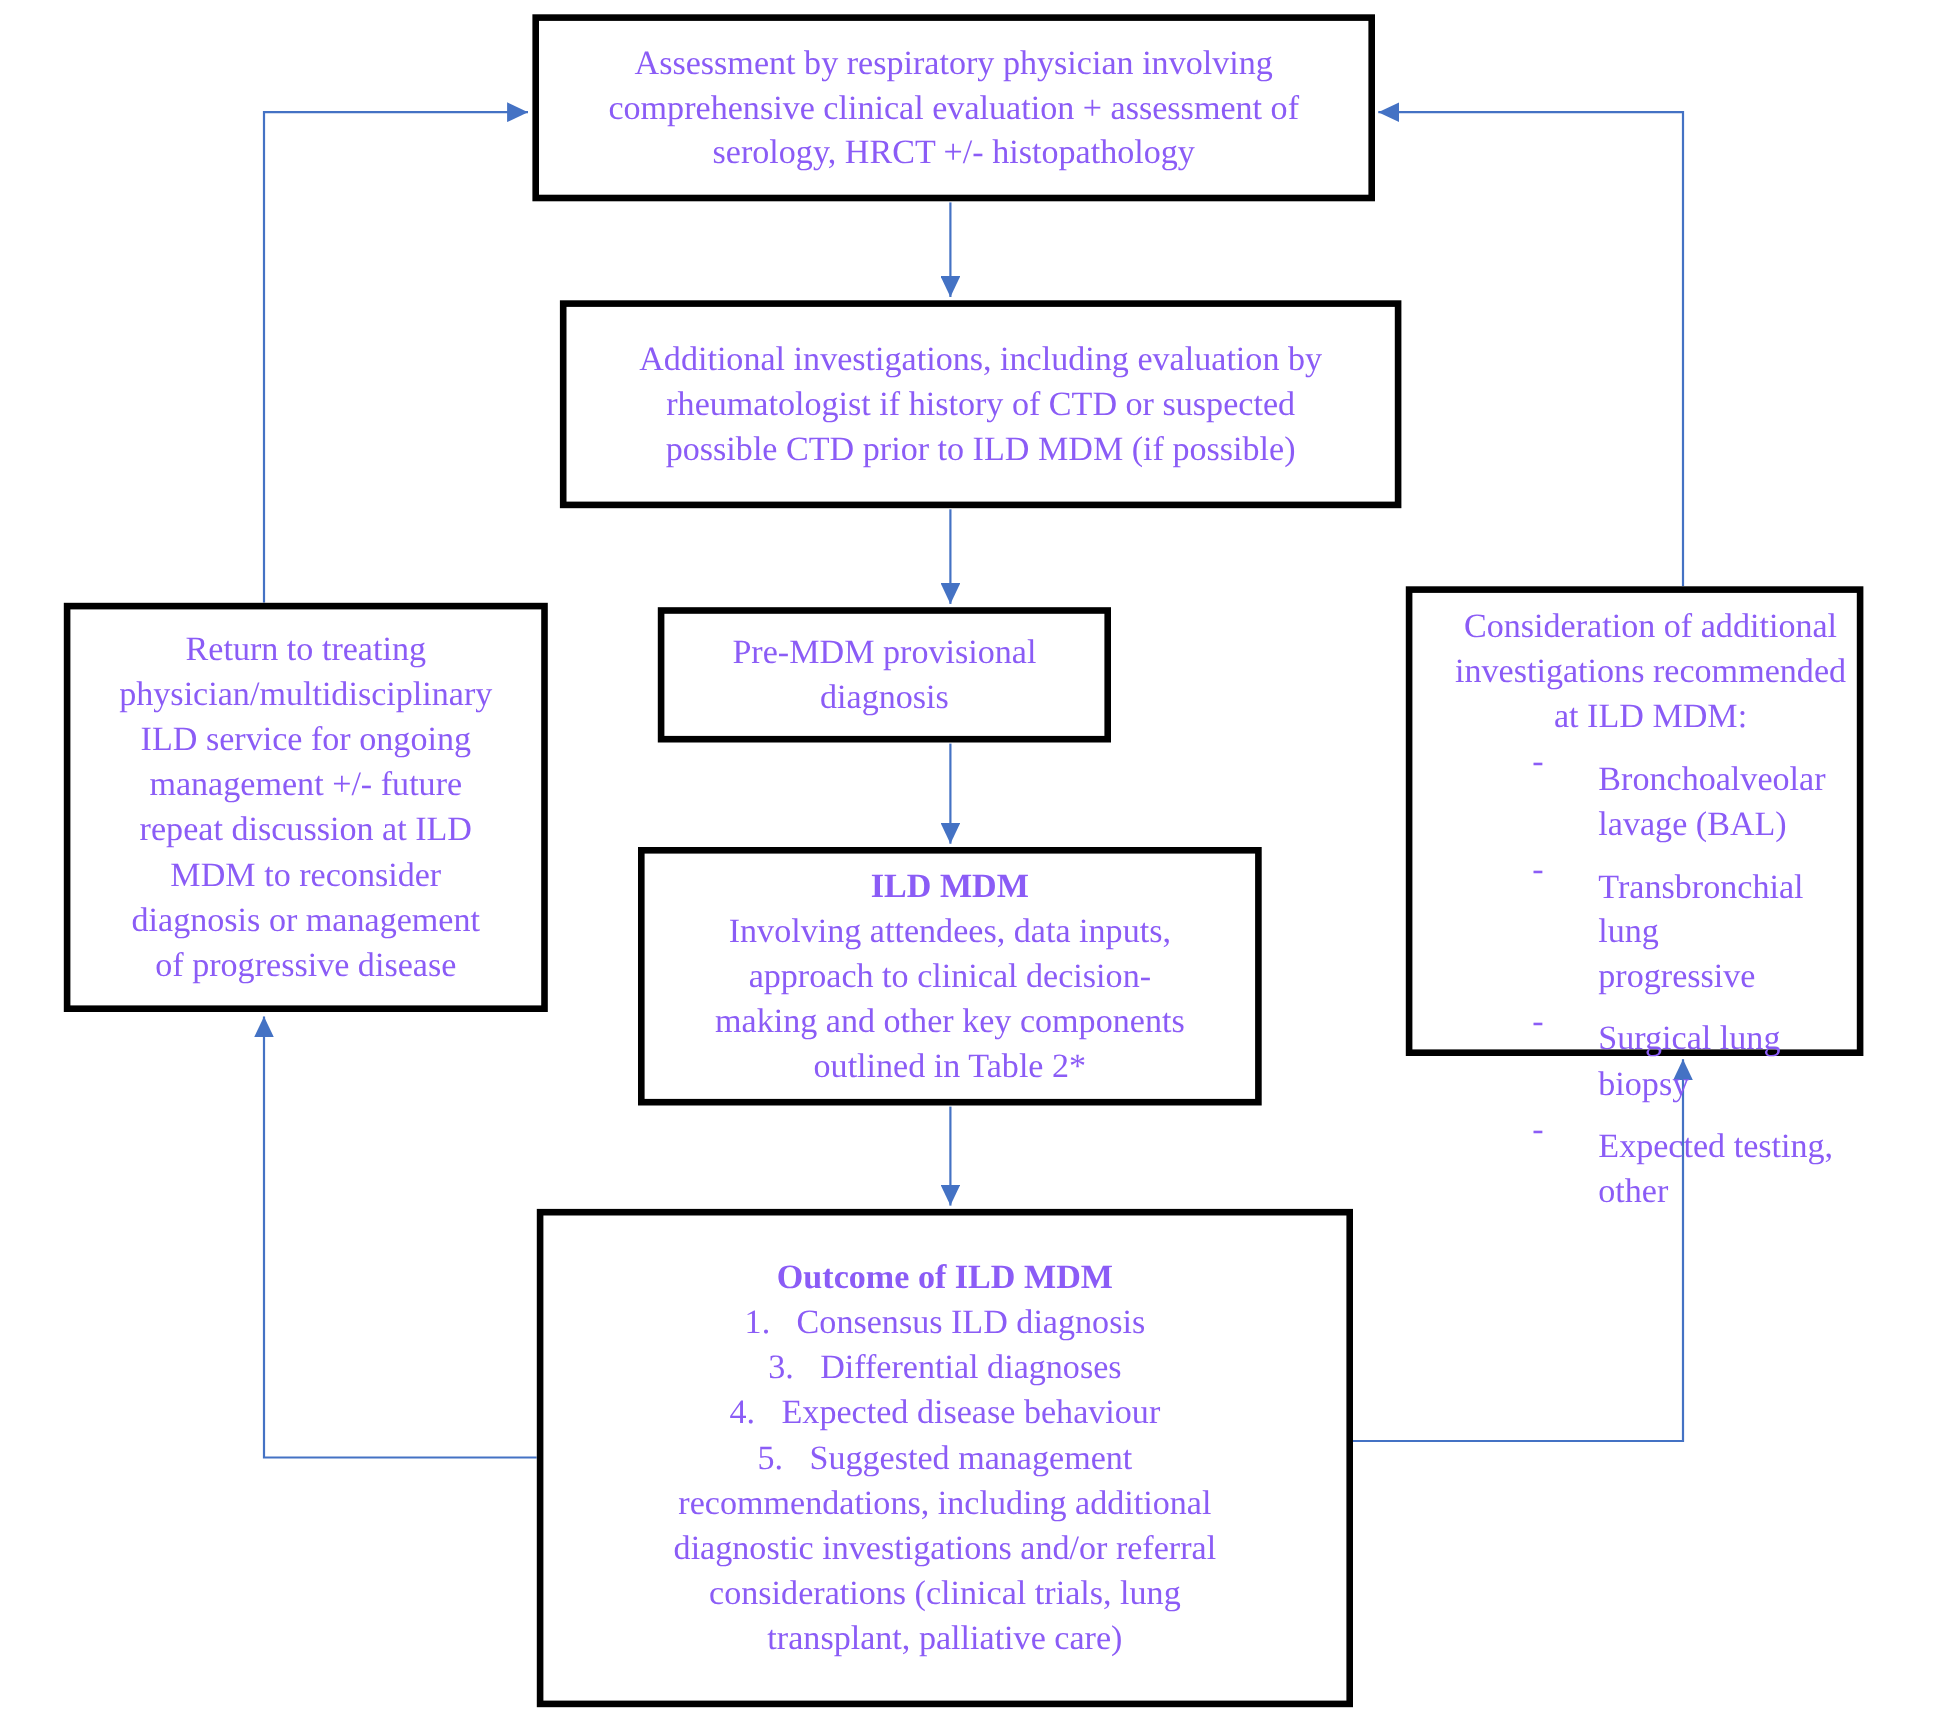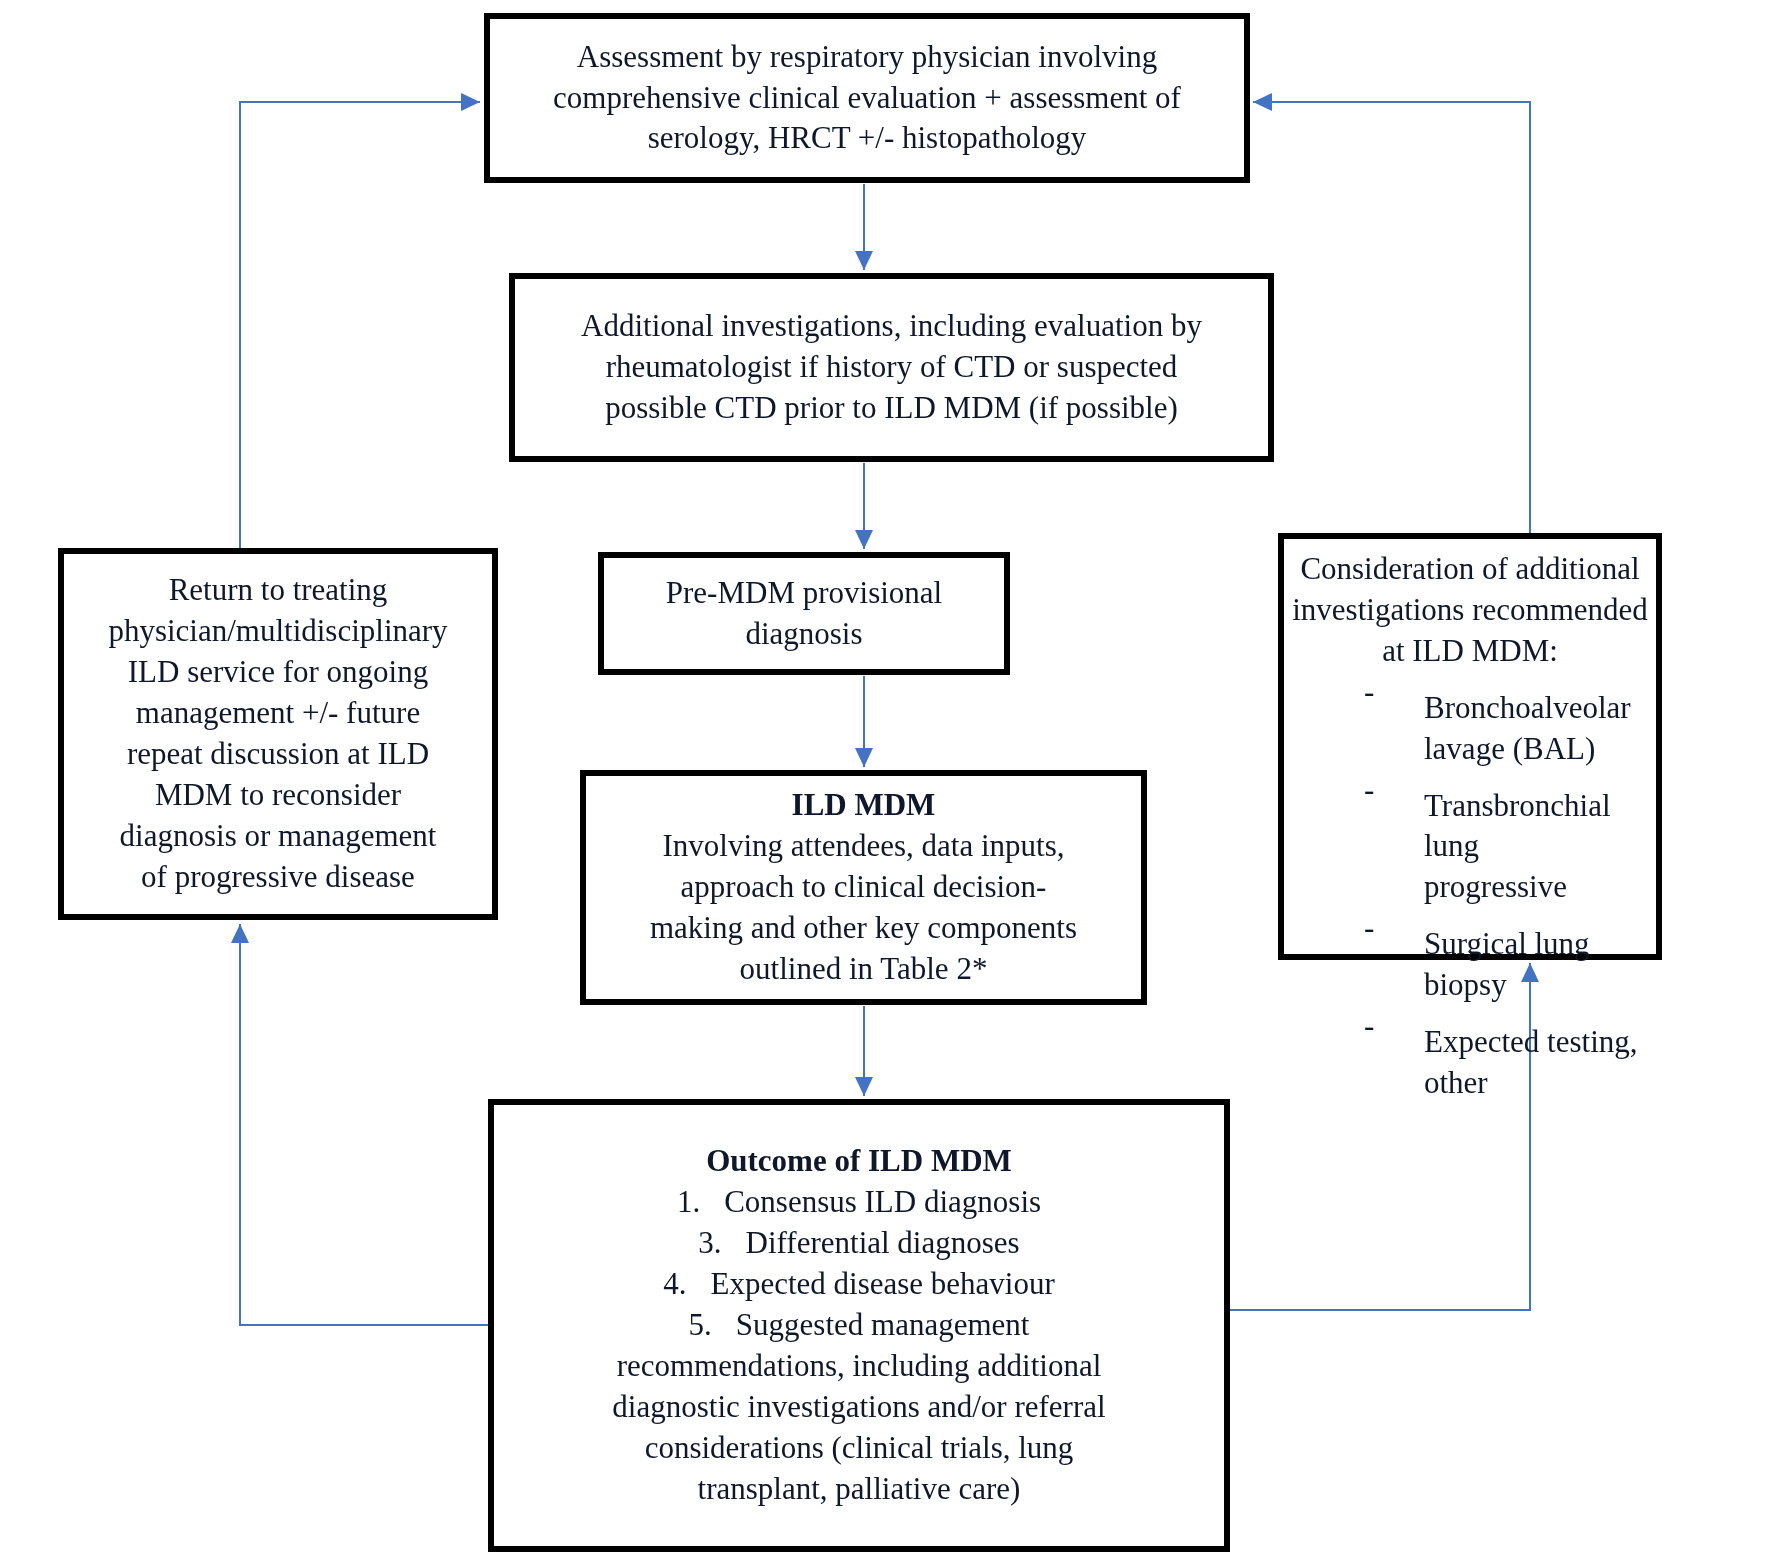--- a/index.html
+++ b/index.html
@@ -1,21 +1,21 @@
 <!DOCTYPE html>
 <html><head>
 <meta charset="utf-8">
 <style>
   html,body{margin:0;padding:0;background:#ffffff;}
   #canvas{
     position:relative;
     width:1772px;height:1566px;
     background:#ffffff;
     font-family:"Liberation Serif","DejaVu Serif",serif;
-    color:#0f172a;
+    color:#8b5cf6;
     overflow:hidden;
     text-decoration:underline;
   }
   .box{
     position:absolute;
     box-sizing:border-box;
     border:6px solid #000;
     background:#fff;
     display:flex;
     flex-direction:column;
@@ -28,22 +28,22 @@
   .pre{white-space:pre-line;}
   .bold{font-weight:bold;}
 
   
   #box-assessment   {left:484px; top:13px;   width:766px; height:170px;}
   #box-additional   {left:485px; top:273px;  width:765px; height:189px;margin-left:24px;}
   #box-premdm       {left:598px; top:552px;  width:412px; height:123px;}
   #box-ildmdm       {left:580px; top:770px;  width:567px; height:235px;}
   #box-outcome      {left:488px; top:1099px; width:742px; height:453px;}
   #box-return       {left:22px;  top:548px;  width:440px; height:372px;margin-left:36px;}
-  #box-consideration{left:1278px;top:533px;  width:384px; height:427px;
-                     justify-content:flex-start; padding-top:10px;}
+  #box-consideration{left:1278px;top:533px;  width:416px; height:427px;
+                     justify-content:flex-start; padding-top:10px;padding-left:29px;}
 
   .o-item{width:100%;text-align:center;}
   .o-num{margin-right:24px;}
 
   .c-row{display:flex;width:100%;box-sizing:border-box;
          padding-left:80px;padding-right:14px;text-align:left;}
   .c-dash{width:60px;flex:none;}
   .c-text{flex:1;margin-top:16px;}
 
   #arrows{position:absolute;left:0;top:0;pointer-events:none;}

